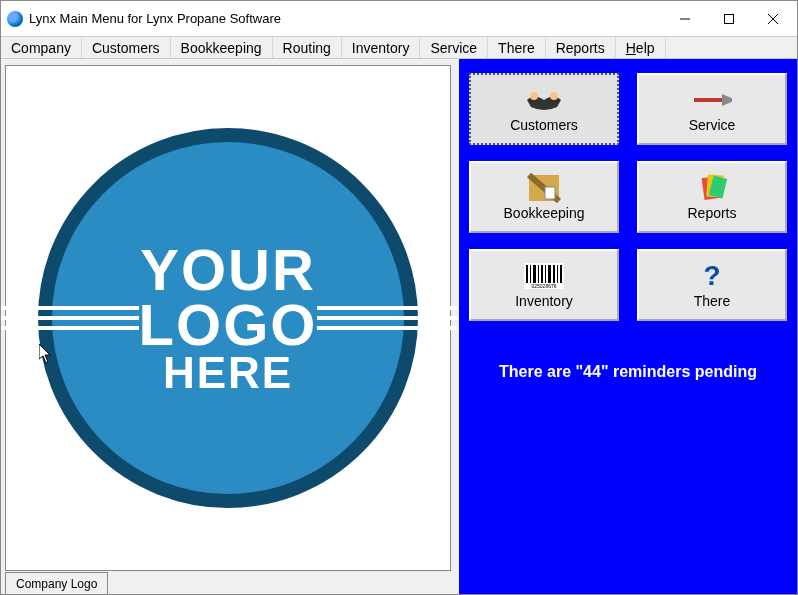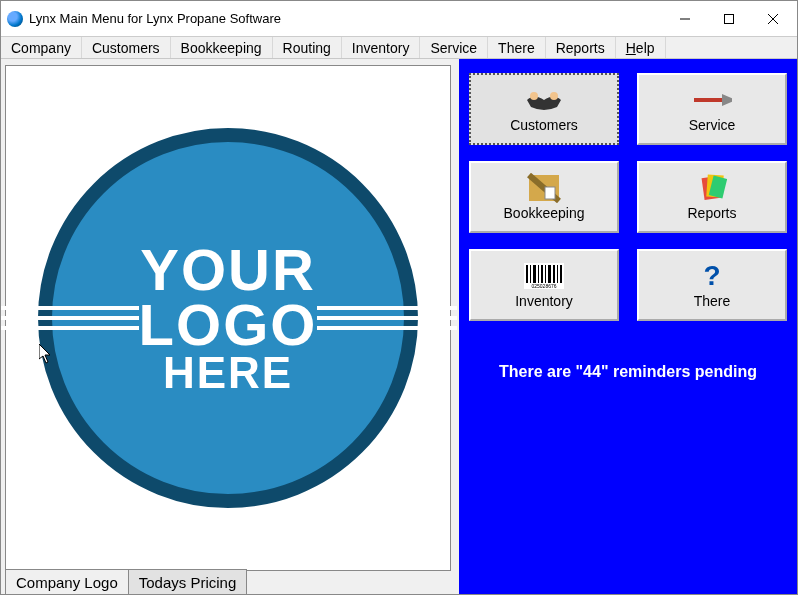--- a/index.html
+++ b/index.html
@@ -95,21 +95,21 @@
     pointer-events: none;
   }
 
   .tab-strip {
     position: absolute;
     bottom: 4px; left: 4px;
     display: flex;
   }
   .tab {
     padding: 4px 10px;
-    font-size: 15px;
+    font-size: 12px;
     background: #f0f0f0;
     border: 1px solid #888;
     margin-right: -1px;
   }
   .tab.inactive { background: #e2e2e2; }
 
   .right-panel {
     flex: 1;
     background: #0000ff;
     padding: 14px 10px 10px 10px;
@@ -226,21 +226,20 @@
             <div></div>
           </div>
       </div>
 
       <svg class="cursor" viewBox="0 0 14 20">
         <path d="M0 0 L0 15 L4 12 L7 19 L9 18 L6 11 L11 11 Z" fill="#fff" stroke="#000" stroke-width="1"></path>
       </svg>
     </div>
     <div class="tab-strip">
       <div class="tab">Company Logo</div>
-      <div class="tab inactive">Todays Pricing</div>
     </div>
   </div>
 
   <div class="right-panel">
     <div class="btn-grid">
 
       <div class="big-btn selected">
         <div class="icon">
           <svg width="40" height="26">
               <path d="M3 13 Q10 6 20 13 Q30 6 37 13 L33 20 Q20 26 7 20 Z" fill="#333"></path>

